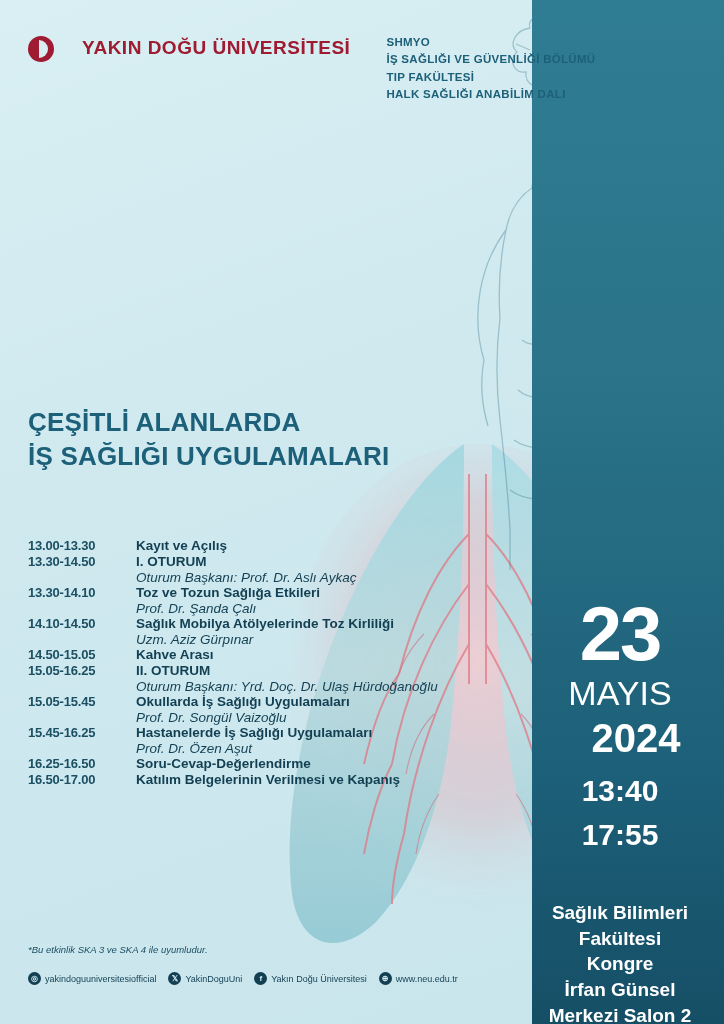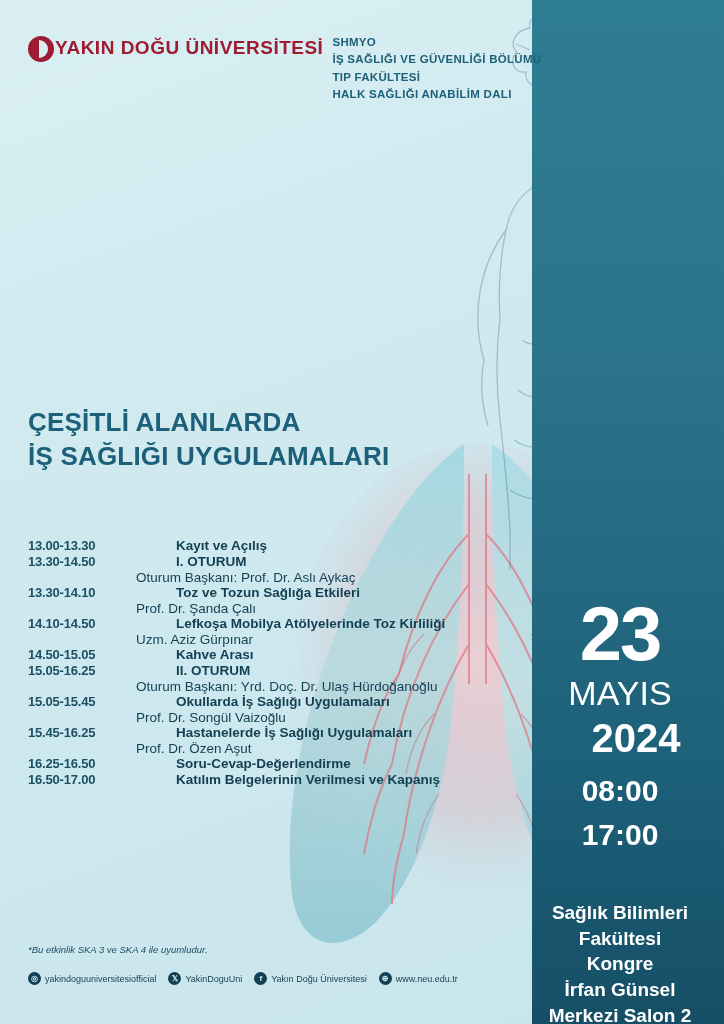--- a/index.html
+++ b/index.html
@@ -50,21 +50,21 @@
     opacity: .55;
   }
 
   
   .header {
     position: absolute;
     left: 28px;
     top: 34px;
     display: flex;
     align-items: flex-start;
-    gap: 1px;
+    gap: 28px;
     z-index: 5;
   }
   .logo-mark {
     width: 26px;
     height: 26px;
     border-radius: 50%;
     background: #9e1b32;
     position: relative;
     margin-top: 2px;
     flex: 0 0 auto;
@@ -143,24 +143,24 @@
     flex: 0 0 108px;
     font-size: 13px;
     font-weight: bold;
     color: #1b4f63;
     letter-spacing: -.2px;
   }
   .prog-title {
     font-size: 13.5px;
     font-weight: bold;
     color: #123f52;
-    margin-left: 40px;
   }
   .prog-chair, .prog-speaker {
     font-size: 13.5px;
+    font-style: italic;
     color: #123f52;
     margin-left: 108px;
   }
 
   .footnote {
     position: absolute;
     left: 28px;
     top: 944px;
     font-size: 9.5px;
     font-style: italic;
@@ -326,22 +326,22 @@
       <path d="M76 480 C92 492 116 492 132 480"></path>
     </g>
   </svg>
 
   <div class="right-panel"></div>
 
   <div class="rp-inner">
     <div class="day">23</div>
     <div class="month">MAYIS</div>
     <div class="year">2024</div>
-    <div class="time1">08:00</div>
-    <div class="time2">17:00</div>
+    <div class="time1">13:40</div>
+    <div class="time2">17:55</div>
     <div class="venue">
       <div>Sağlık Bilimleri</div>
       <div>Fakültesi</div>
       <div>Kongre</div>
       <div>İrfan Günsel</div>
       <div>Merkezi Salon 2</div>
     </div>
   </div>
 
   <div class="header">
@@ -375,21 +375,21 @@
     <div class="prog-chair">Oturum Başkanı: Prof. Dr. Aslı Aykaç</div>
 
     <div class="prog-row">
       <div class="prog-time">13.30-14.10</div>
       <div class="prog-title">Toz ve Tozun Sağlığa Etkileri</div>
     </div>
     <div class="prog-speaker">Prof. Dr. Şanda Çalı</div>
 
     <div class="prog-row">
       <div class="prog-time">14.10-14.50</div>
-      <div class="prog-title">Lefkoşa Mobilya Atölyelerinde Toz Kirliliği</div>
+      <div class="prog-title">Sağlık Mobilya Atölyelerinde Toz Kirliliği</div>
     </div>
     <div class="prog-speaker">Uzm. Aziz Gürpınar</div>
 
     <div class="prog-row">
       <div class="prog-time">14.50-15.05</div>
       <div class="prog-title">Kahve Arası</div>
     </div>
 
     <div class="prog-row">
       <div class="prog-time">15.05-16.25</div>

